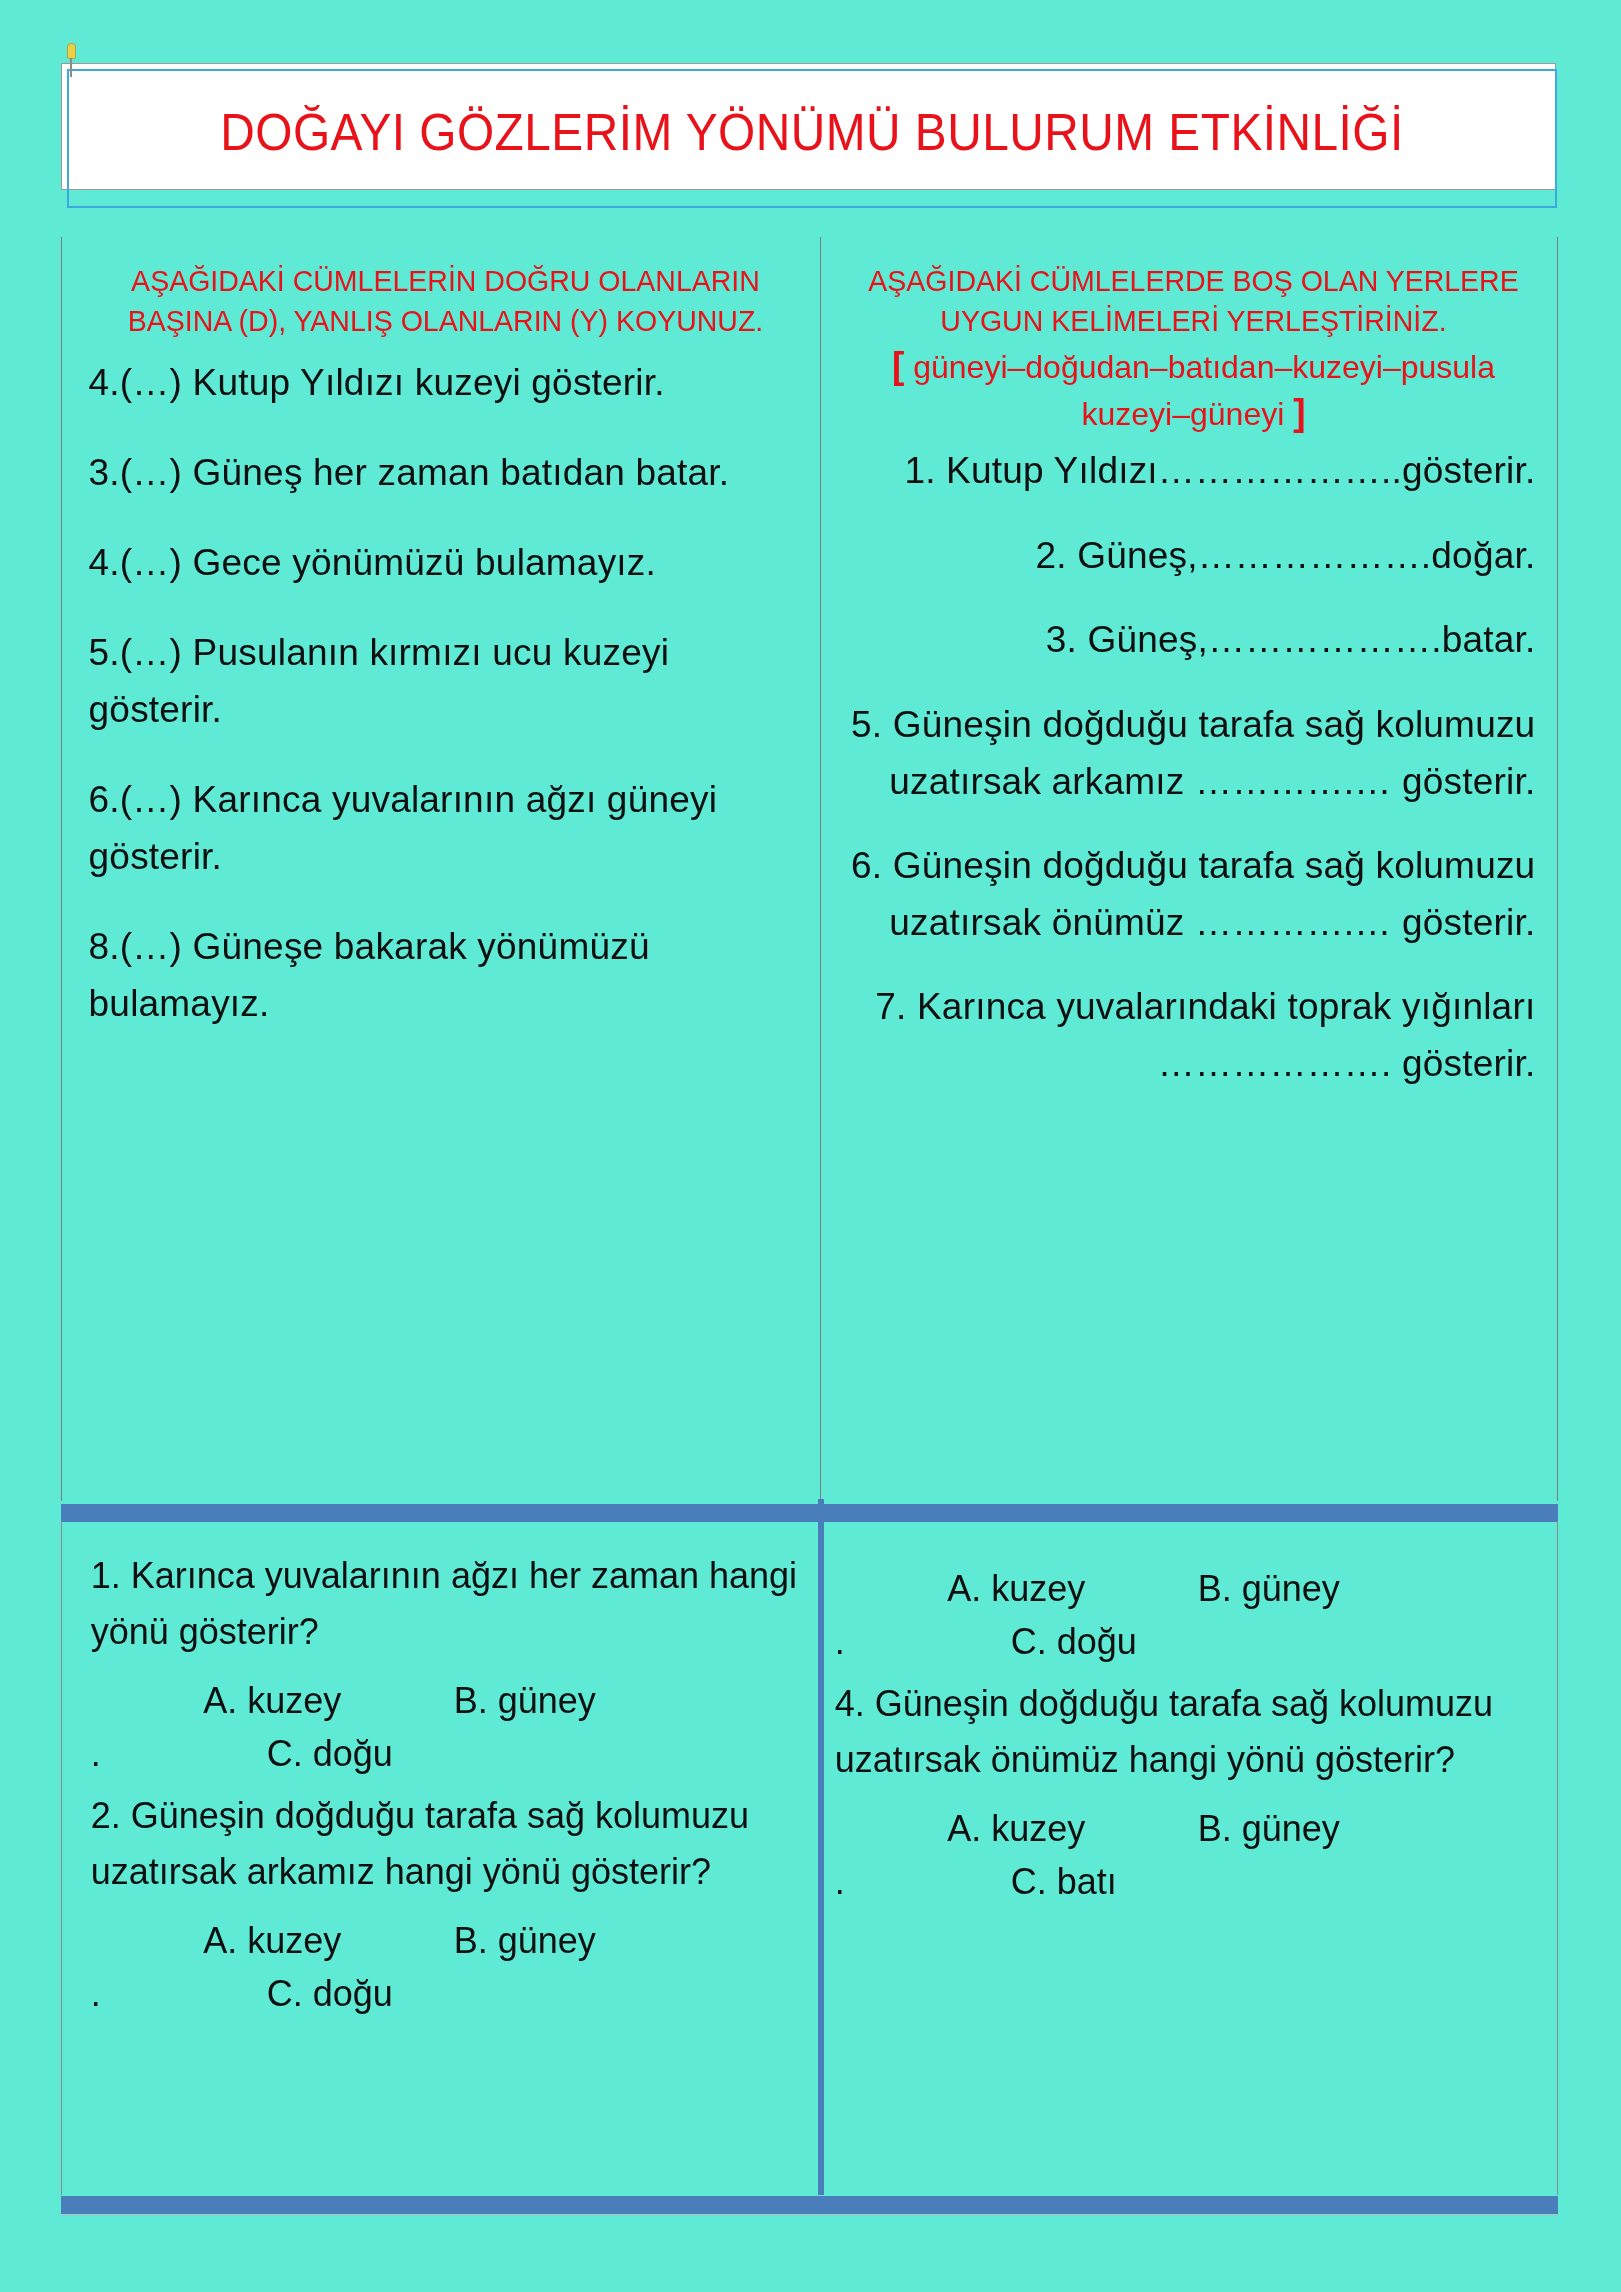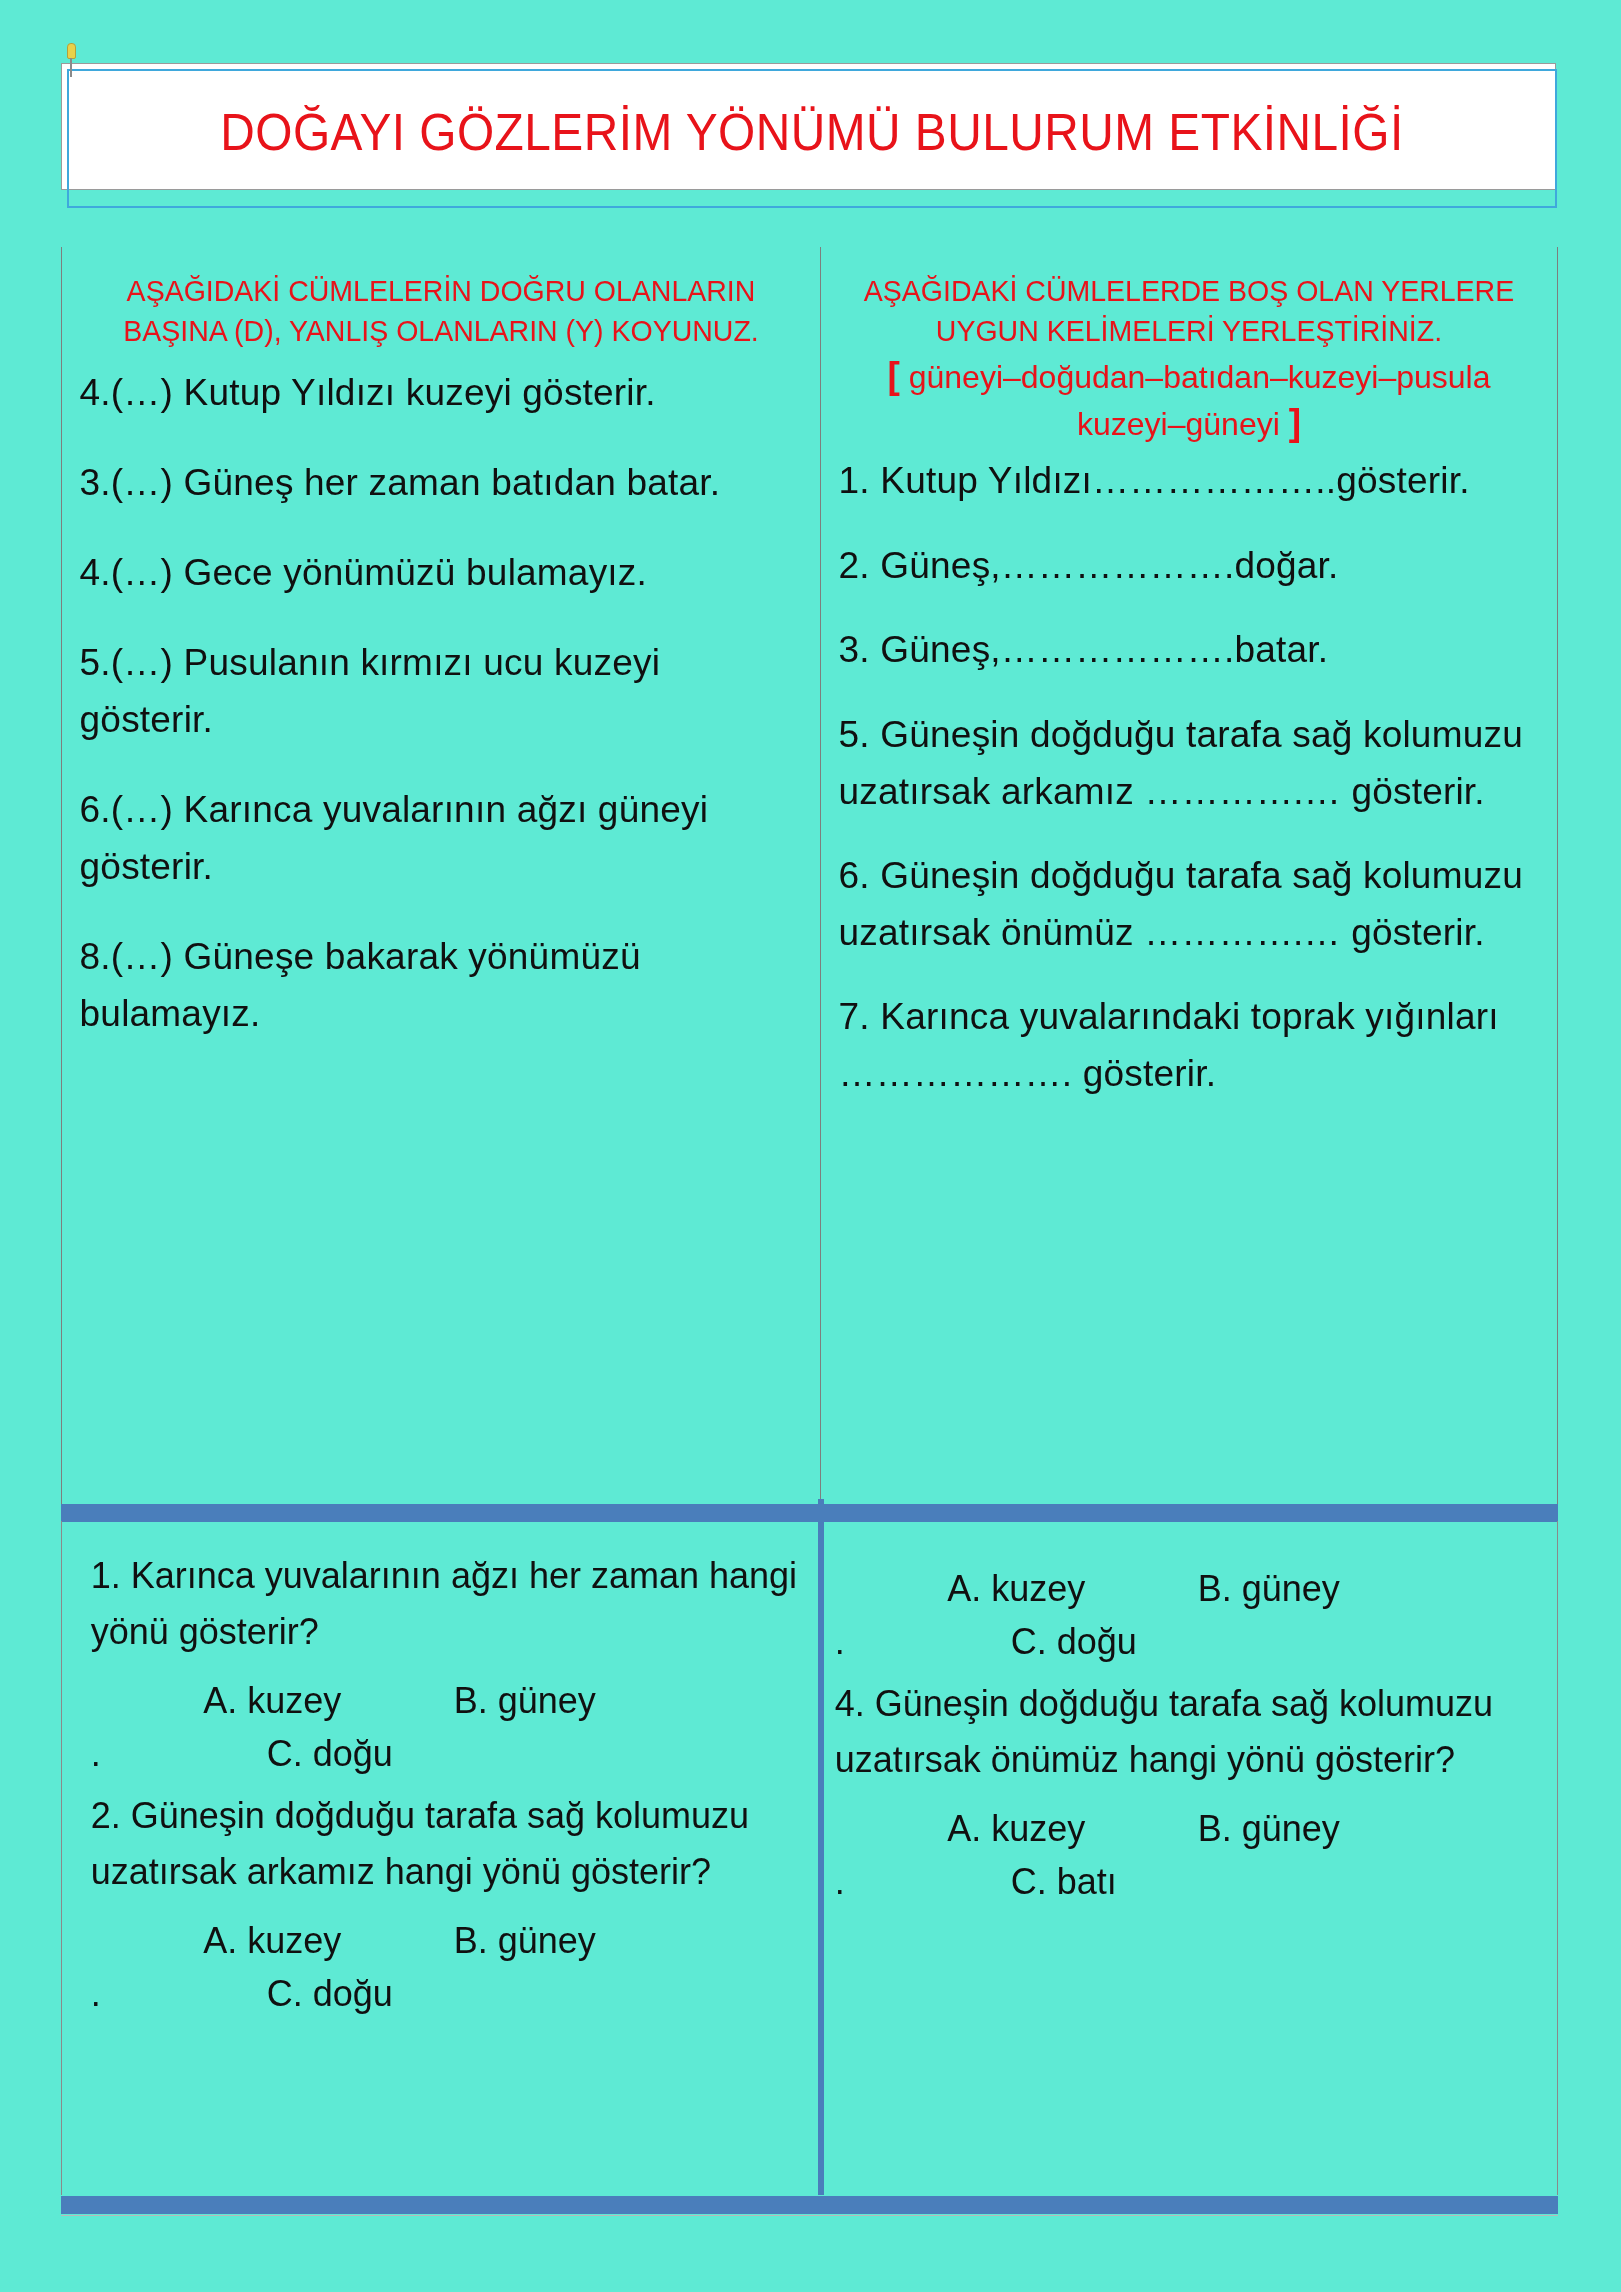--- a/index.html
+++ b/index.html
@@ -85,23 +85,24 @@
   
   .upper {
     position: absolute;
     left: 61px;
     top: 233px;
     width: 1497px;
     height: 1264px;
   }
   .upper .col {
     position: absolute;
-    top: 14px;
+    top: 4px;
     height: 1264px;
     box-sizing: border-box;
+    padding-left: 9px;
   }
   .upper .col-left {
     left: 0;
     width: 760px;
     border-left: 1px solid #7e7e7e;
     border-right: 1px solid #7e7e7e;
   }
   .upper .col-right {
     left: 760px;
     width: 737px;
@@ -139,21 +140,21 @@
   .qitem {
     color: #101010;
     font-family: "Liberation Sans Narrow", "Liberation Sans", sans-serif;
     font-size: 37px;
     line-height: 57px;
     margin-bottom: 25.5px;
     letter-spacing: 0.2px;
   }
   .qlist-left .qitem { margin-bottom: 33px; }
   .qlist-right { padding-top: 5.9px; }
-  .qlist-right .qitem { margin-bottom: 27.4px; }
+  .qlist-right .qitem { margin-bottom: 27.4px; text-align: right; }
 
   
   .bluebar-top {
     position: absolute;
     left: 61px;
     top: 1504px;
     width: 1497px;
     height: 17.6px;
     background: #4a7ebb;
   }

